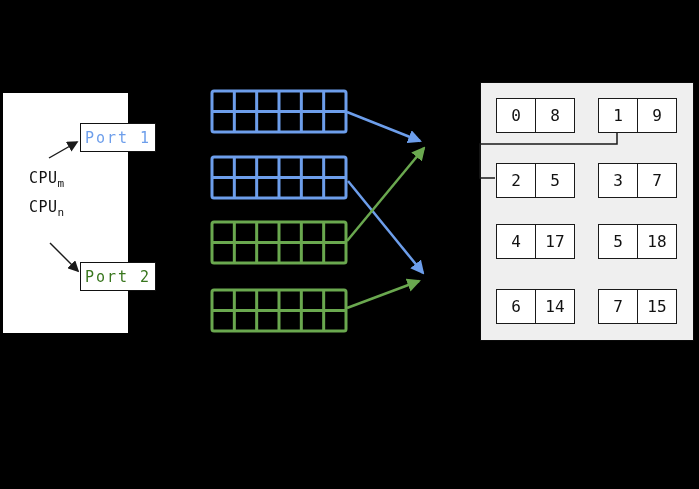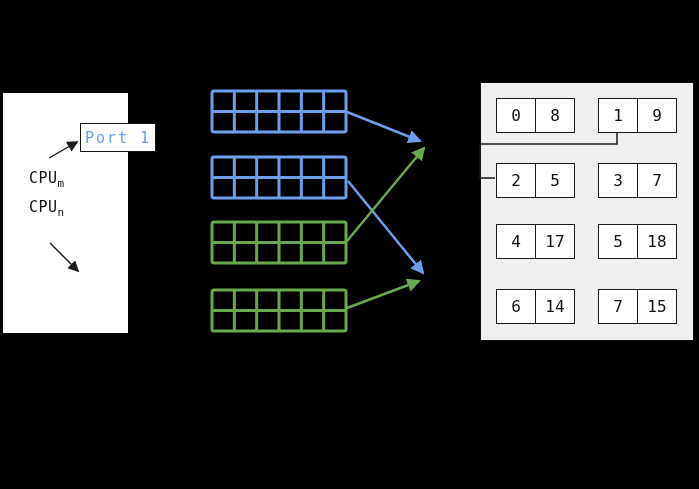--- a/index.html
+++ b/index.html
@@ -34,20 +34,23 @@
   <div class="white-rect"></div>
 
   <div class="cpu-label cpu-m"><span>CPU</span><sub>m</sub></div>
 
   <div class="cpu-label cpu-n"><span>CPU</span><sub>n</sub></div>
 
   <div class="port-box port-1">
       <span style="color: rgb(109, 158, 235);">Port 1</span>
     </div>
 
+  <div class="port-box port-2">
+      <span style="color: rgb(56, 118, 29);">Port 2</span>
+    </div>
 
   <div class="panel">
     <div class="pair-box col-l row-1">
       <span class="cell">0</span>
       <span class="cell">8</span>
     </div>
     <div class="pair-box col-r row-1">
       <span class="cell">1</span>
       <span class="cell">9</span>
     </div>

